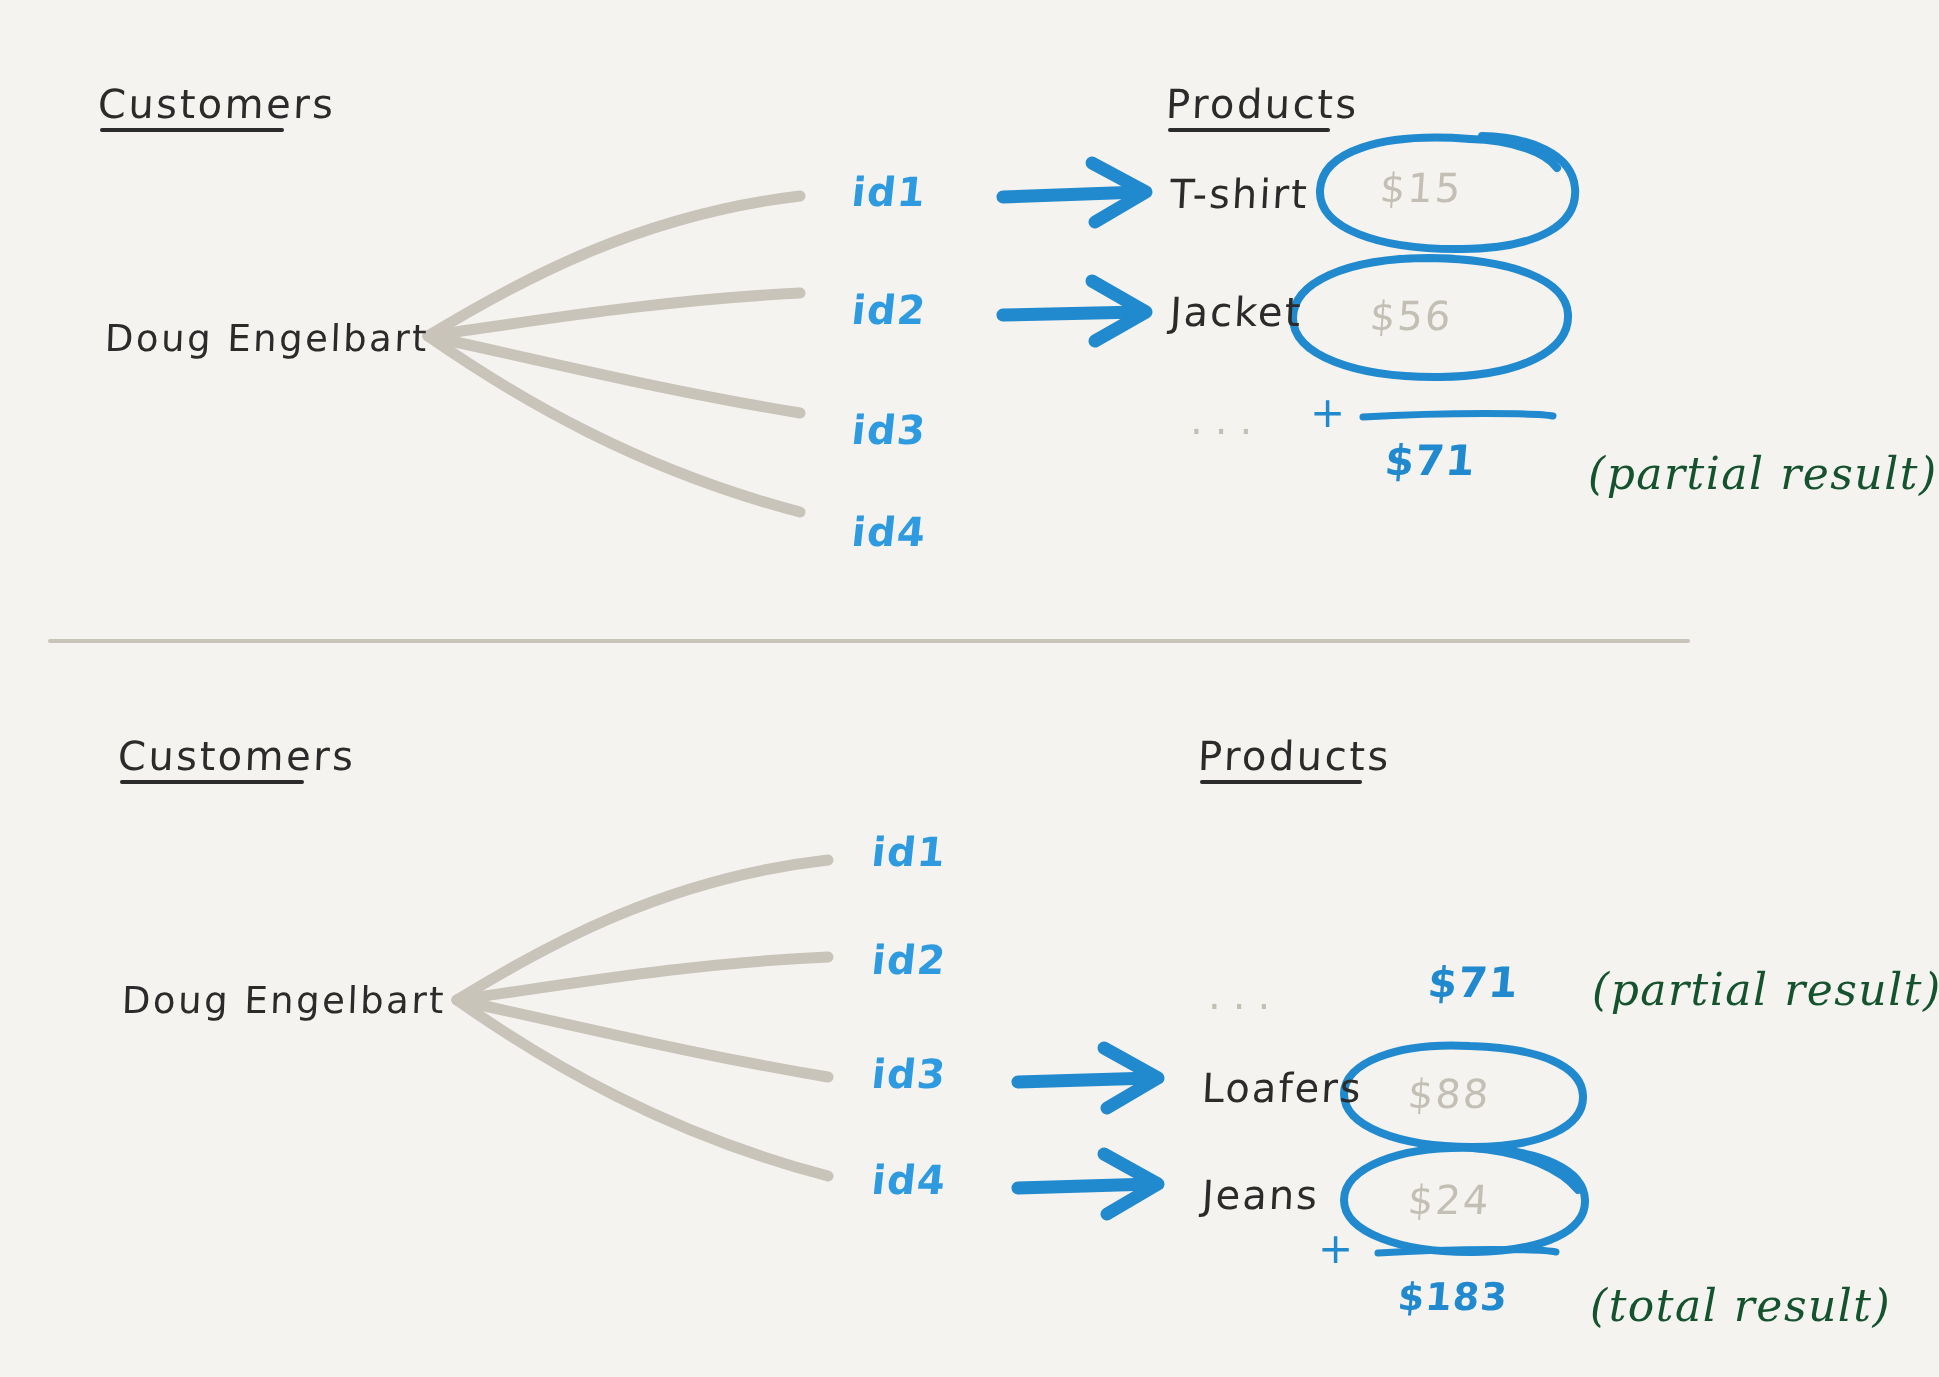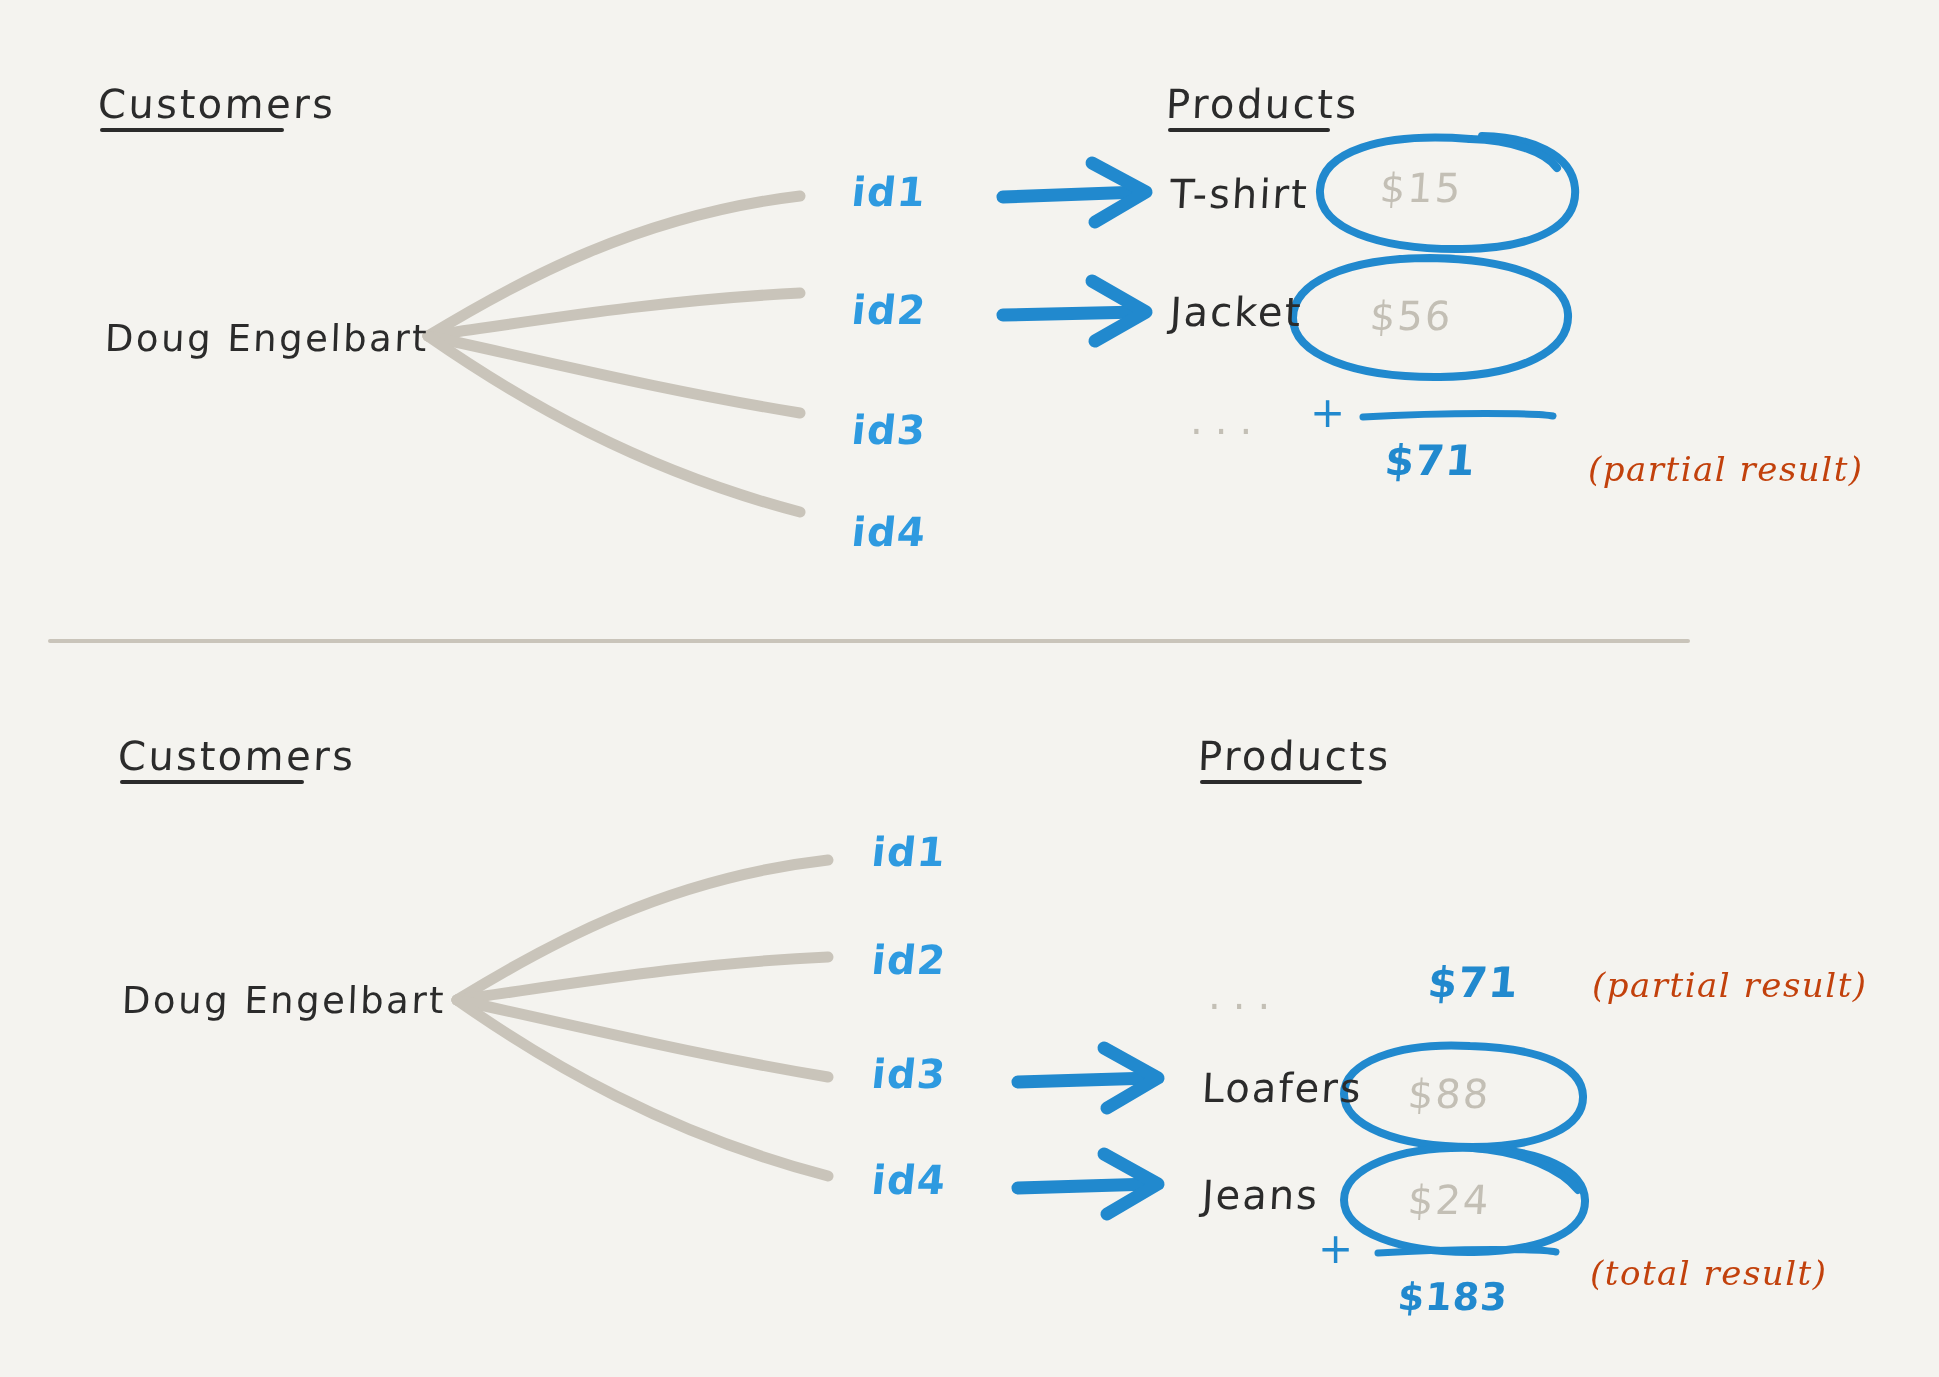--- a/index.html
+++ b/index.html
@@ -83,22 +83,22 @@
   }
   .plus {
     font-family: "DejaVu Sans", sans-serif;
     font-size: 42px;
     color: #2189ce;
     font-weight: 400;
   }
   .note {
     font-family: "DejaVu Serif", serif;
     font-style: italic;
-    font-size: 34px;
-    color: #c2410c;
+    font-size: 44px;
+    color: #14532d;
     letter-spacing: 1.5px;
   }
   .dots {
     font-family: "DejaVu Sans", sans-serif;
     font-size: 40px;
     color: #c3bfb5;
     letter-spacing: 12px;
   }
 </style>
 </head>
@@ -238,16 +238,16 @@
     <div class="txt product" style="left:1202px; top:1068px;">Loafers</div>
     <div class="txt product" style="left:1202px; top:1175px;">Jeans</div>
 
     <div class="txt price" style="left:1408px; top:1074px;">$88</div>
     <div class="txt price" style="left:1408px; top:1180px;">$24</div>
 
     <div class="txt plus" style="left:1318px; top:1228px;">+</div>
 
     <div class="txt result" style="left:1398px; top:1278px; font-size:38px;">$183</div>
 
-    <div class="txt note" style="left:1590px; top:1256px;">(total result)</div>
+    <div class="txt note" style="left:1590px; top:1284px;">(total result)</div>
   </div>
 
 </div>
 
 </body></html>

